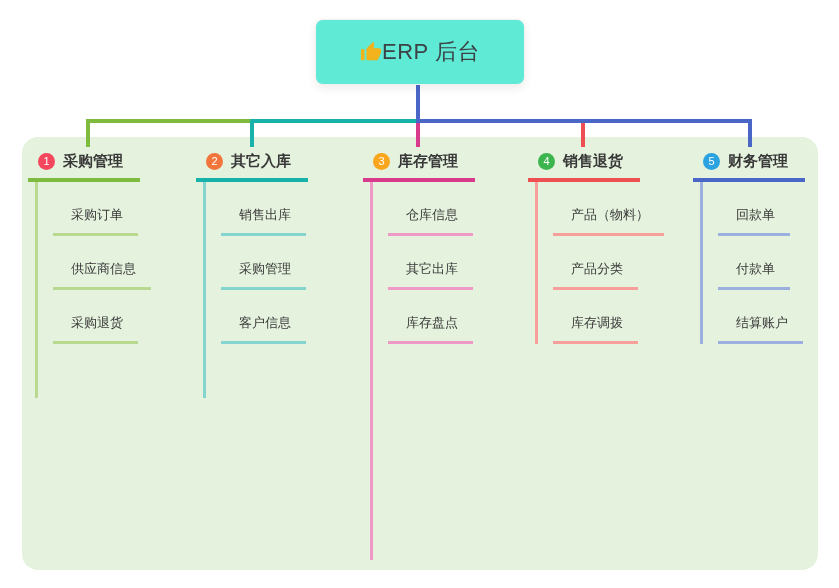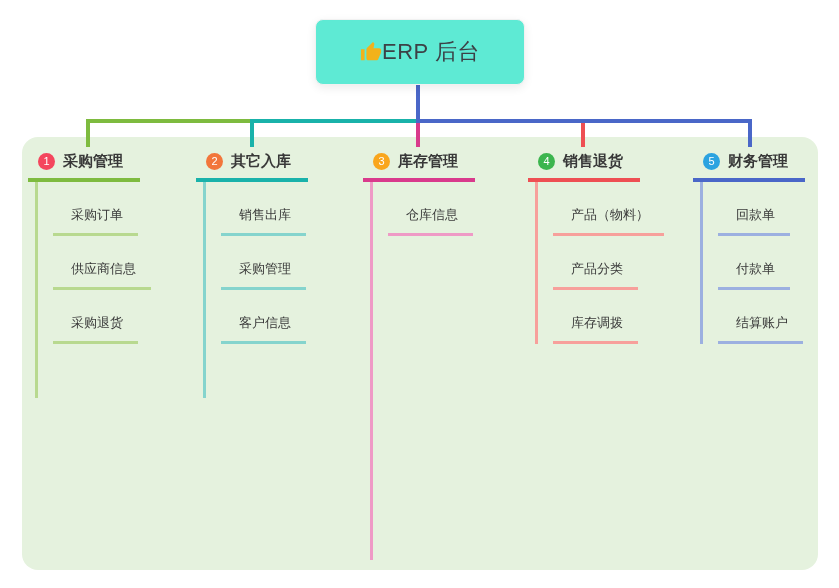--- a/index.html
+++ b/index.html
@@ -86,20 +86,26 @@
 
   <div class="branch" style="left: 363px; --main: #d93a8c; --light: #ef9ac6; --badge: #f9a61d;">
     <div class="branch-header">
       <span class="badge">3</span>
       <span class="branch-title">库存管理</span>
     </div>
     <div class="vline" style="height: 378px;"></div>
     <div class="child">
         <span class="child-label">仓库信息</span>
       </div>
+    <div class="child">
+        <span class="child-label">其它出库</span>
+      </div>
+    <div class="child">
+        <span class="child-label">库存盘点</span>
+      </div>
   </div>
 
   <div class="branch" style="left: 528px; --main: #ee4f53; --light: #f7a09b; --badge: #3cb54e;">
     <div class="branch-header">
       <span class="badge">4</span>
       <span class="branch-title">销售退货</span>
     </div>
     <div class="vline" style="height: 162px;"></div>
     <div class="child">
         <span class="child-label">产品（物料）</span>

